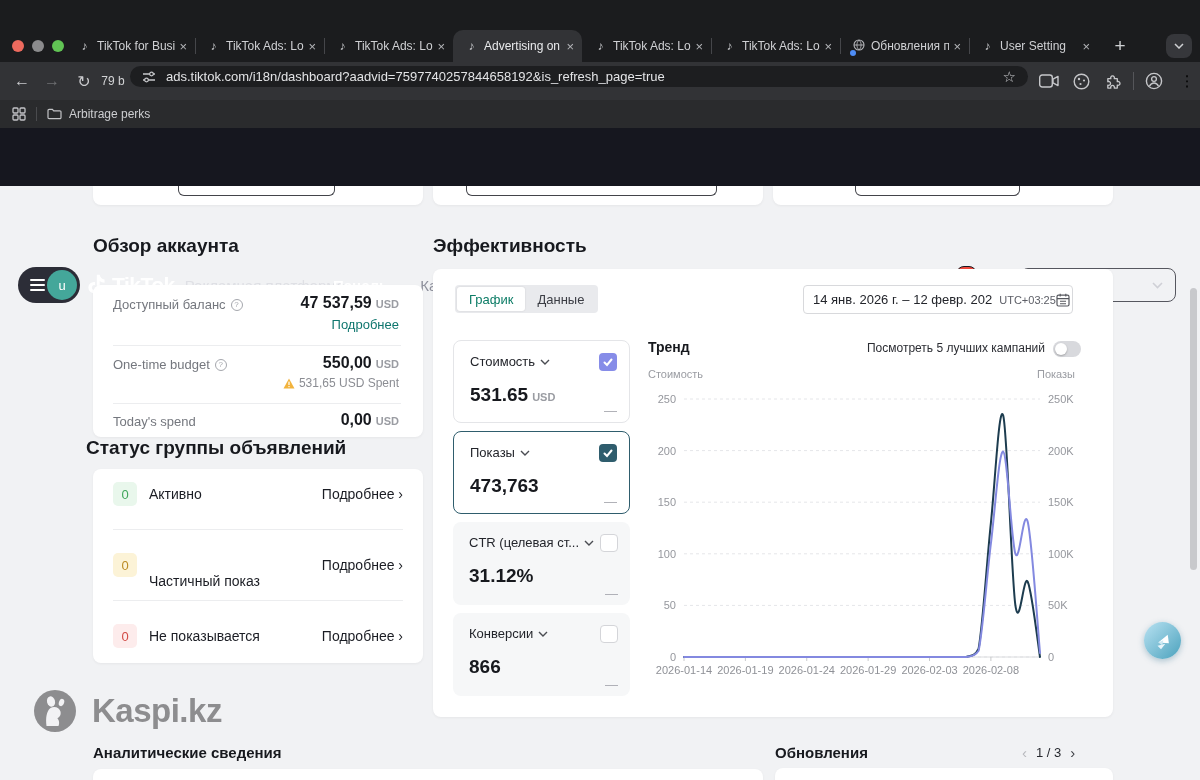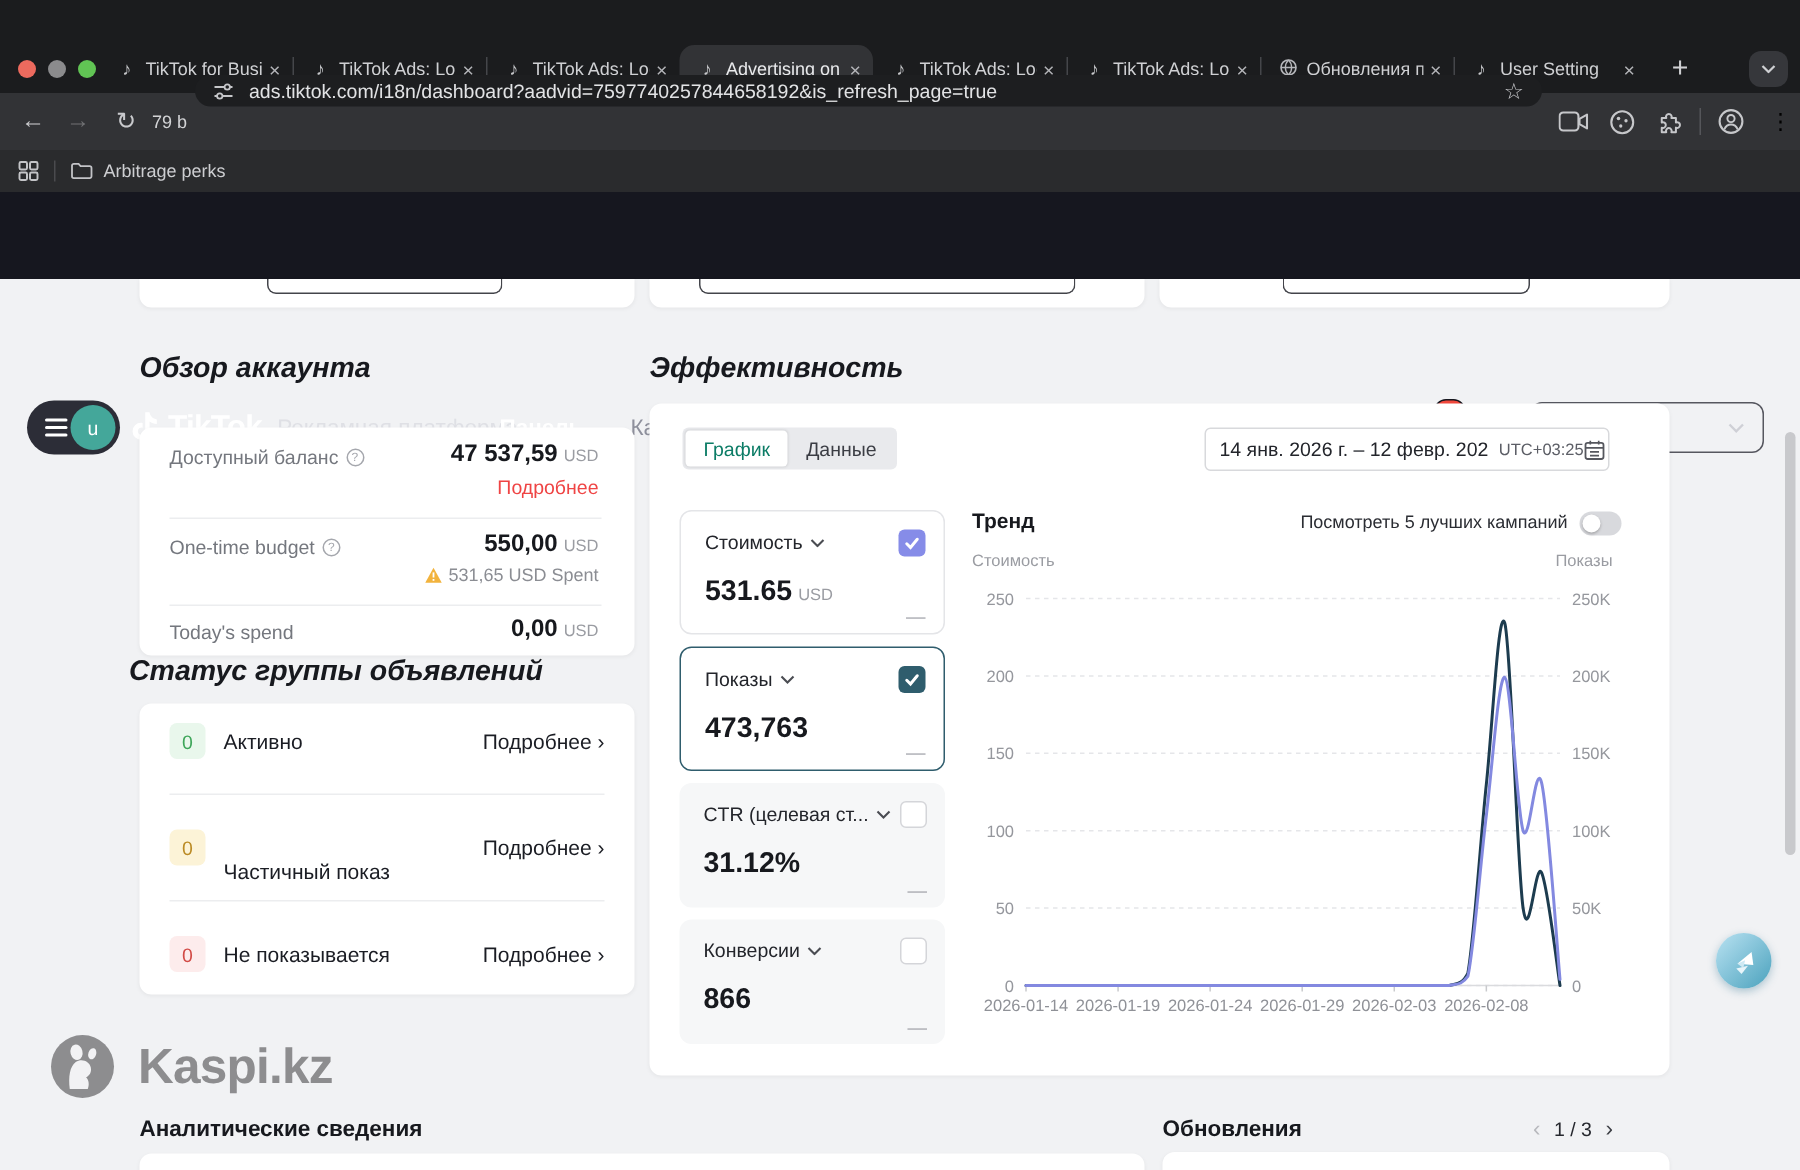--- a/index.html
+++ b/index.html
@@ -13,45 +13,45 @@
   .tab.active{background:#323336;color:#e9eaec;}
   .tabsep{position:absolute;left:0;top:8px;width:1px;height:16px;background:#45464a;}
   .fav{margin-right:6px;font-size:12px;color:#c6c7ca;position:relative;width:13px;text-align:center;flex:none;}
   .tabdot{position:absolute;left:-2px;bottom:-2px;width:6px;height:6px;border-radius:50%;background:#4e8df6;}
   .lbl{flex:1;white-space:nowrap;overflow:hidden;}
   .tabx{margin-left:4px;color:#b4b5b9;font-size:13px;flex:none;}
   .newtab{position:absolute;left:1108px;top:34px;color:#cfd0d3;font-size:19px;width:24px;height:24px;text-align:center;line-height:24px;}
   .tabmenu{position:absolute;right:8px;top:34px;width:26px;height:24px;border-radius:8px;background:#36373b;display:flex;align-items:center;justify-content:center;}
   .toolbar{position:absolute;left:0;top:62px;width:1200px;height:38px;background:#323336;color:#c9cacd;}
   .tbico{position:absolute;top:0;height:38px;display:flex;align-items:center;justify-content:center;font-size:16px;}
-  .omnibox{position:absolute;left:130px;top:50px;width:898px;height:21px;border-radius:15px;background:#1d1e20;display:flex;align-items:center;box-sizing:border-box;padding:0 12px;}
+  .omnibox{position:absolute;left:130px;top:66px;width:898px;height:21px;border-radius:15px;background:#1d1e20;display:flex;align-items:center;box-sizing:border-box;padding:0 12px;}
   .url{color:#e2e3e5;font-size:13px;margin-left:10px;flex:1;white-space:nowrap;overflow:hidden;}
   .bookmarks{position:absolute;left:0;top:100px;width:1200px;height:28px;background:#2a2b2d;display:flex;align-items:center;color:#cdced1;font-size:12px;}
   
   .appheader{position:absolute;left:0;top:128px;width:1200px;height:58px;background:#16171f;}
   .hpill{position:absolute;left:18px;top:139px;width:62px;height:36px;border-radius:18px;background:#2c2d37;display:flex;align-items:center;}
   .burger{margin-left:12px;width:15px;}
   .burger div{height:2px;background:#fff;margin:3px 0;border-radius:1px;}
   .hava{position:absolute;right:3px;top:3px;width:30px;height:30px;border-radius:50%;background:#44a79a;color:#fff;font-size:13px;display:flex;align-items:center;justify-content:center;}
   .brandbox{position:absolute;left:86px;top:128px;height:58px;display:flex;align-items:center;gap:6px;color:#fff;}
   #mainnav{position:absolute;left:333px;top:128px;height:58px;display:flex;gap:32px;align-items:stretch;font-size:15px;}
   .navitem{display:flex;align-items:center;color:#8e909c;position:relative;}
   .navitem.active{color:#fff;font-weight:bold;}
   .navitem.active::after{content:"";position:absolute;left:0;right:0;bottom:11px;height:3px;border-radius:2px;background:#2cb3a6;}
   .hicon{position:absolute;top:145px;width:24px;height:24px;display:flex;align-items:center;justify-content:center;}
   .bellbadge{position:absolute;left:956px;top:138px;min-width:13px;height:14px;padding:0 3px;border-radius:8px;background:#f0483c;color:#fff;font-size:9px;font-weight:bold;display:flex;align-items:center;justify-content:center;border:1px solid #16171f;}
   .acctsel{position:absolute;left:1020px;top:140px;width:156px;height:34px;box-sizing:border-box;border:1px solid #56575f;border-radius:8px;color:#e4e5e9;font-size:13px;display:flex;align-items:center;padding:0 12px;justify-content:space-between;}
   
   .card{position:absolute;background:#fff;border-radius:8px;box-shadow:0 1px 3px rgba(20,22,26,.05);}
-  .h2{position:absolute;font-size:19px;font-weight:bold;color:#17191e;font-style:italic;}
+  .h2{position:absolute;font-size:19px;font-weight:bold;color:#17191e;}
   .rowlabel{position:absolute;font-size:13px;color:#74777e;display:flex;align-items:center;gap:5px;}
   .infoc{width:12px;height:12px;border-radius:50%;border:1px solid #a5a7ad;color:#a5a7ad;font-size:8px;display:inline-flex;align-items:center;justify-content:center;box-sizing:border-box;}
   .rowval{position:absolute;right:24px;font-size:16px;font-weight:bold;color:#17191e;white-space:nowrap;}
-  .unit{font-size:11px;font-weight:normal;color:#9a9ca2;margin-left:4px;}
-  .tlink{color:#ef4444;font-size:13px;}
+  .unit{font-size:11px;font-weight:bold;color:#9a9ca2;margin-left:4px;}
+  .tlink{color:#0f766e;font-size:13px;}
   .divider{position:absolute;left:20px;right:22px;height:1px;background:#ecedef;}
   .strow-label{font-size:14px;color:#1b1d24;}
   .badge{position:absolute;left:20px;width:24px;height:24px;border-radius:5px;font-size:13px;display:flex;align-items:center;justify-content:center;}
   .morelink{position:absolute;right:20px;font-size:14px;color:#1b1d24;}
   .seg{position:absolute;left:22px;top:16px;height:28px;background:#e9eaed;border-radius:4px;display:flex;padding:2px;box-sizing:border-box;}
   .segbtn{padding:0 12px;display:flex;align-items:center;font-size:13px;color:#3b3d44;border-radius:3px;}
   .segbtn.on{background:#fff;color:#0c7c66;box-shadow:0 0 2px rgba(0,0,0,.12);}
   .datebox{position:absolute;left:370px;top:16px;width:270px;height:29px;box-sizing:border-box;border:1px solid #d8d9dc;border-radius:4px;background:#fff;display:flex;align-items:center;padding:0 9px;}
   .metric{position:absolute;left:20px;width:177px;height:83px;border-radius:8px;box-sizing:border-box;background:#fff;}
   .mname{position:absolute;left:16px;top:13px;font-size:13px;color:#23252b;display:flex;align-items:center;gap:5px;white-space:nowrap;}

